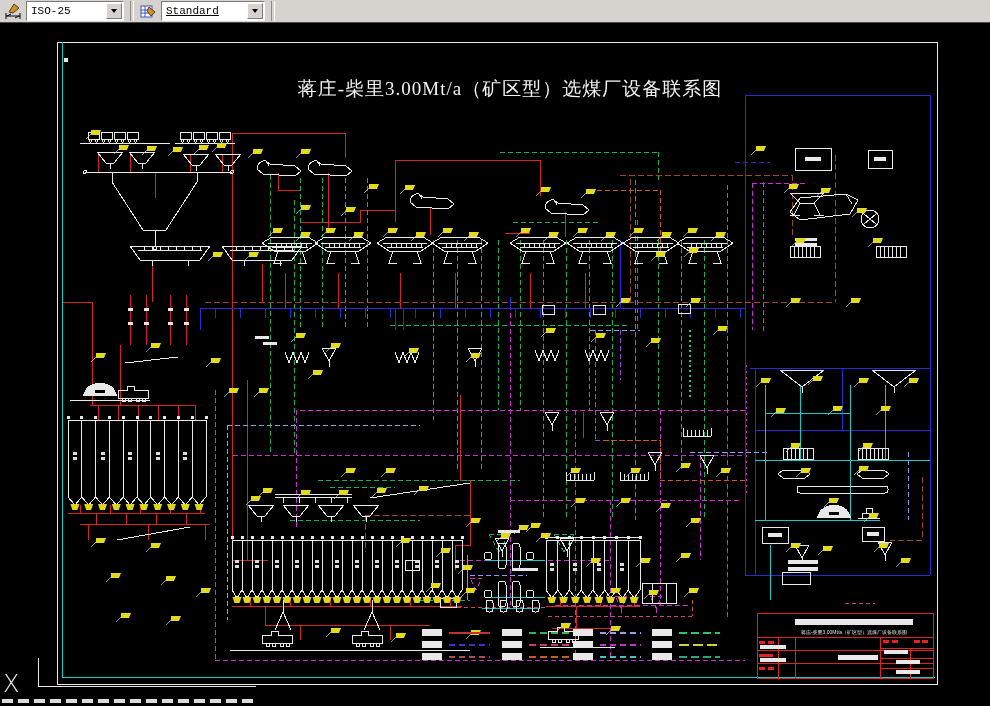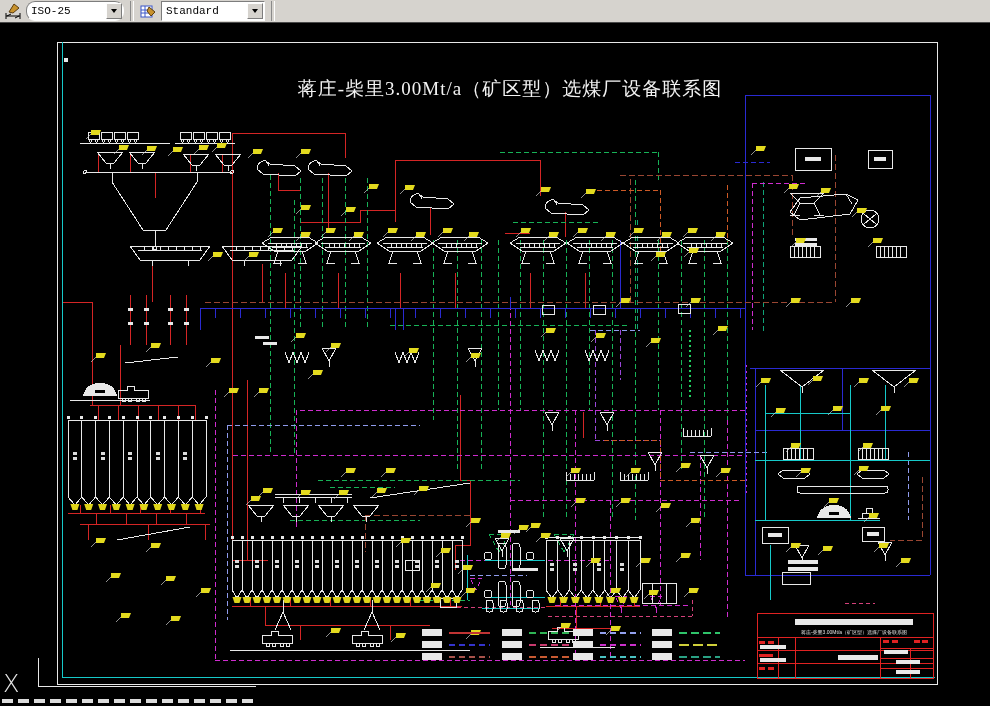--- a/index.html
+++ b/index.html
@@ -7,21 +7,21 @@
        font-family:"Liberation Sans", sans-serif;}
   
   .toolbar{position:absolute;top:0;left:0;width:990px;height:23px;background:#d6d3ce;
            border-bottom:1px solid #4a4a4a;display:flex;align-items:center;box-sizing:border-box;padding-left:2px;}
   .tbtn{width:21px;height:20px;border:1px solid #d6d3ce;background:#d6d3ce;padding:1px;margin:0 1px;
         display:flex;align-items:center;justify-content:center;}
   .combo{height:18px;background:#fff;border:1px solid;border-color:#7d7d7d #fdfdfd #fdfdfd #7d7d7d;
          display:flex;align-items:center;margin:0 3px 0 1px;}
   .combo .cval{flex:1;font-size:11px;padding:0 4px;color:#000;white-space:nowrap;
                font-family:"Liberation Mono","DejaVu Sans Mono",monospace;}
-  .combo.c1{width:96px;border-radius:9px;} .combo.c2{width:102px;}
+  .combo.c1{width:96px;} .combo.c2{width:102px;text-decoration:underline;}
   .carr{width:16px;height:16px;margin-right:1px;background:#d6d3ce;border:1px solid;
         border-color:#fdfdfd #7d7d7d #7d7d7d #fdfdfd;display:flex;align-items:center;justify-content:center;padding:0;}
   .tri{width:0;height:0;border-left:3px solid transparent;border-right:3px solid transparent;border-top:4px solid #000;display:block;}
   .sep{width:2px;height:20px;border-left:1px solid #8a8a8a;border-right:1px solid #fdfdfd;margin:0 3px;}
   
   #cad{position:absolute;top:23px;left:0;background:var(--bg,#000);}
   #cad path,#cad line,#cad rect,#cad circle,#cad polyline{vector-effect:non-scaling-stroke;}
   .lin{fill:none;stroke-width:1;shape-rendering:crispEdges;}
   .w{stroke:var(--white_ink,#e8e8e8);}
   .r{stroke:var(--red,#d42525);}

